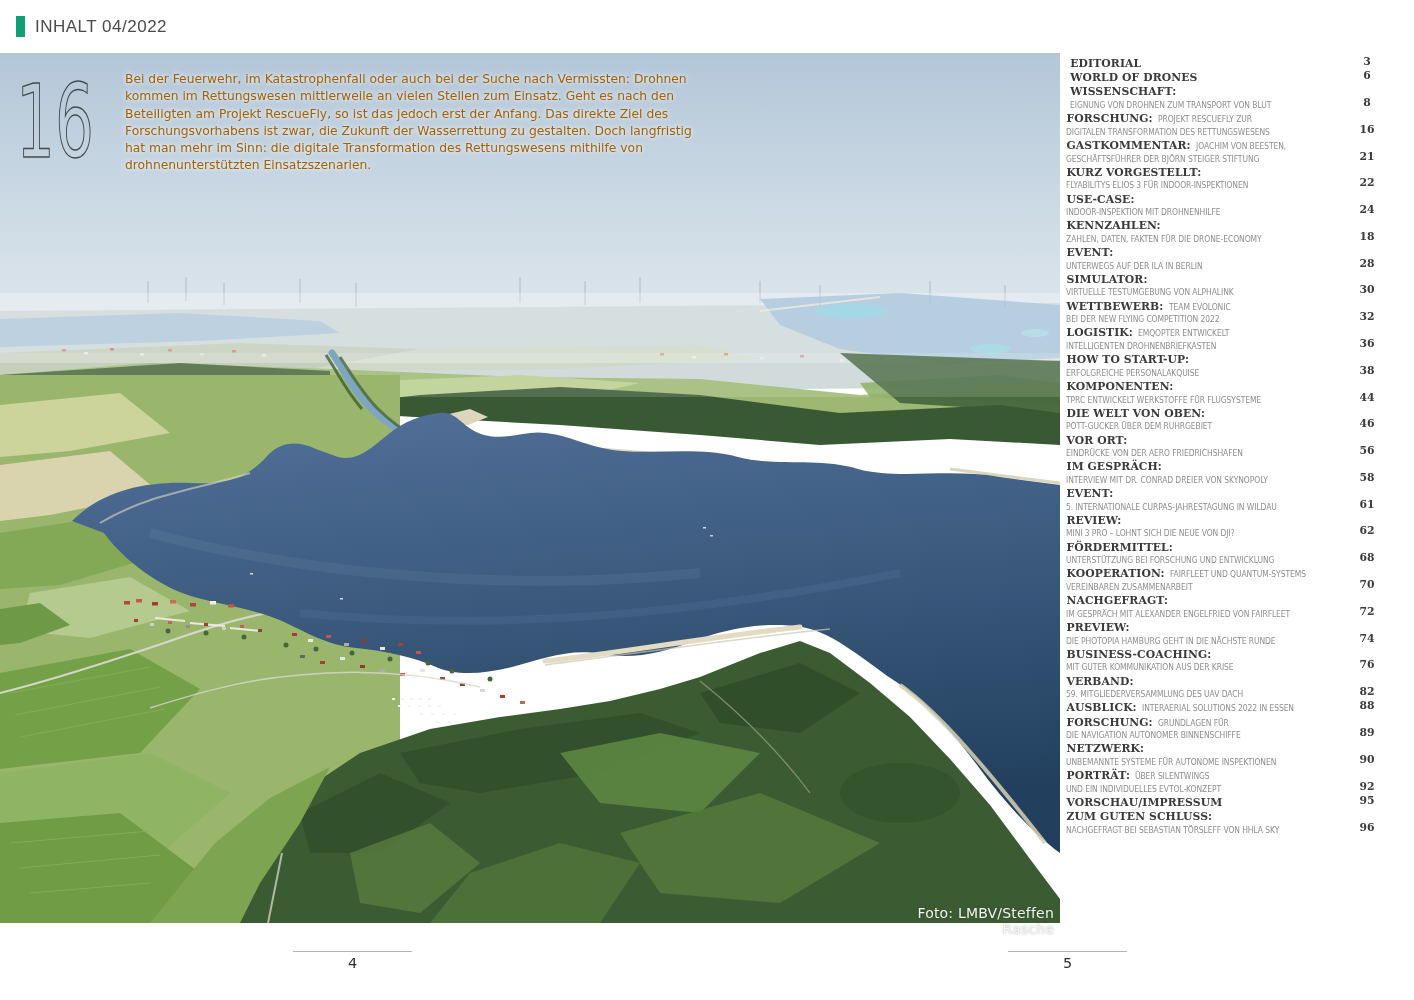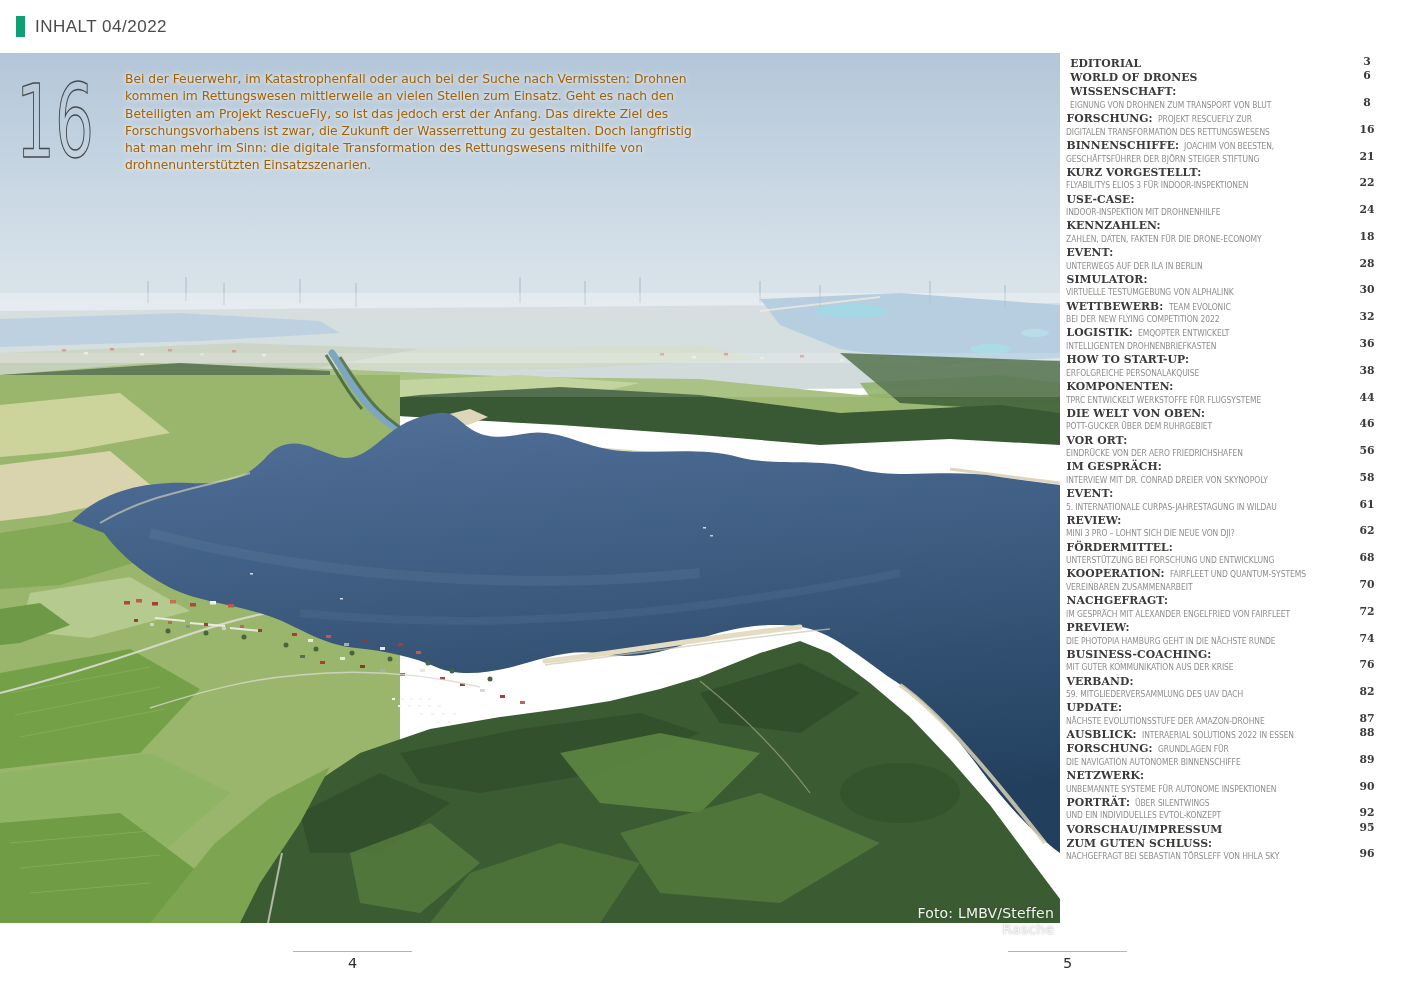--- a/index.html
+++ b/index.html
@@ -357,21 +357,21 @@
         <span class="toc-label">FORSCHUNG:</span> <span class="toc-sub">PROJEKT RESCUEFLY ZUR</span>
       </div>
       <div class="toc-line"><span class="toc-sub">DIGITALEN TRANSFORMATION DES RETTUNGSWESENS</span></div>
     </div>
     <div class="toc-page">16</div>
   </div>
 
   <div class="toc-entry">
     <div class="toc-text">
       <div class="toc-line">
-        <span class="toc-label">BINNENSCHIFFE:</span> <span class="toc-sub">JOACHIM VON BEESTEN,</span>
+        <span class="toc-label">GASTKOMMENTAR:</span> <span class="toc-sub">JOACHIM VON BEESTEN,</span>
       </div>
       <div class="toc-line"><span class="toc-sub">GESCHÄFTSFÜHRER DER BJÖRN STEIGER STIFTUNG</span></div>
     </div>
     <div class="toc-page">21</div>
   </div>
 
   <div class="toc-entry">
     <div class="toc-text">
       <div class="toc-line">
         <span class="toc-label">KURZ VORGESTELLT:</span> 
@@ -565,29 +565,20 @@
     <div class="toc-text">
       <div class="toc-line">
         <span class="toc-label">VERBAND:</span> 
       </div>
       <div class="toc-line"><span class="toc-sub">59. MITGLIEDERVERSAMMLUNG DES UAV DACH</span></div>
     </div>
     <div class="toc-page">82</div>
   </div>
 
 
-  <div class="toc-entry">
-    <div class="toc-text">
-      <div class="toc-line">
-        <span class="toc-label">UPDATE:</span> 
-      </div>
-      <div class="toc-line"><span class="toc-sub">NÄCHSTE EVOLUTIONSSTUFE DER AMAZON-DROHNE</span></div>
-    </div>
-    <div class="toc-page">87</div>
-  </div>
 
   <div class="toc-entry">
     <div class="toc-text">
       <div class="toc-line">
         <span class="toc-label">AUSBLICK:</span> <span class="toc-sub">INTERAERIAL SOLUTIONS 2022 IN ESSEN</span>
       </div>
 
     </div>
     <div class="toc-page">88</div>
   </div>

